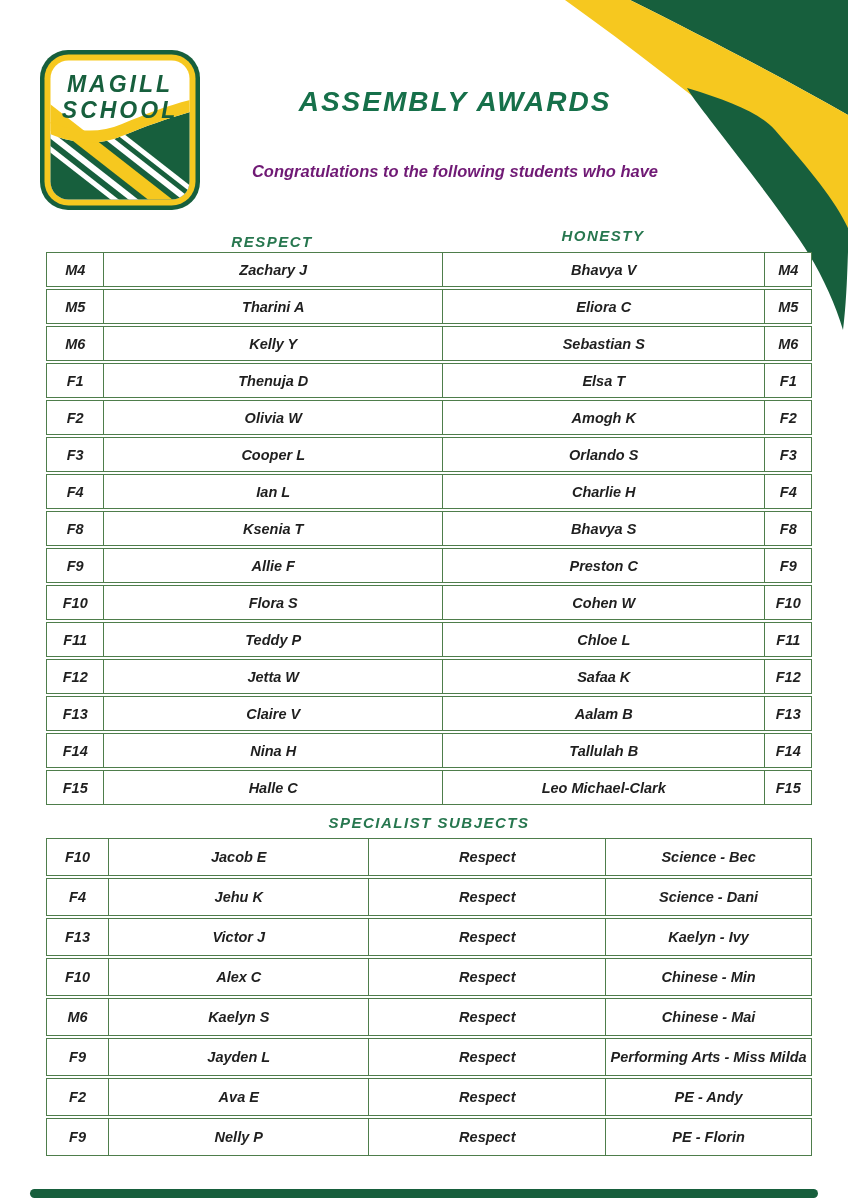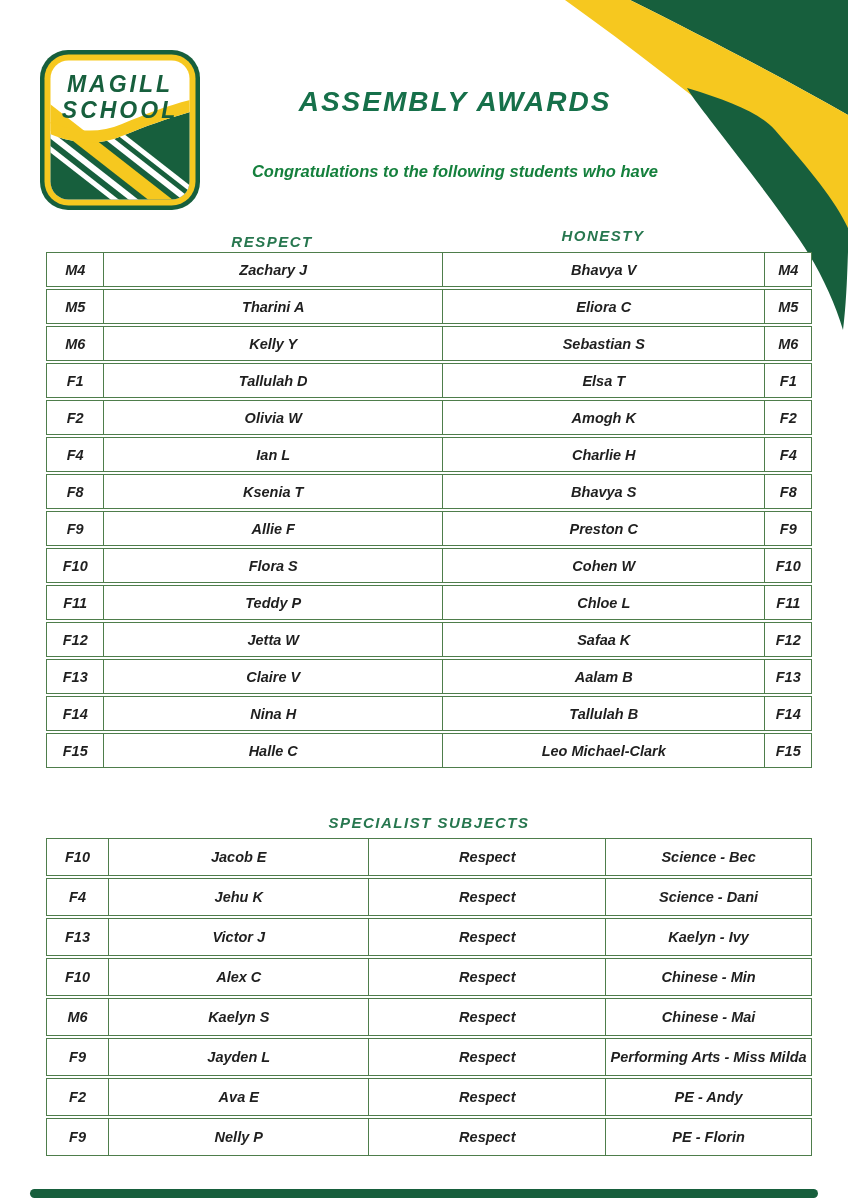--- a/index.html
+++ b/index.html
@@ -15,21 +15,21 @@
   .logo { position:absolute; left:40px; top:50px; width:160px; height:160px; }
 
   
   .title {
     position:absolute; left:165px; top:86px; width:580px;
     text-align:center; font-size:28px; font-weight:700; letter-spacing:2px;
     color:#16704a;
   }
   .subtitle {
     position:absolute; left:165px; top:158px; width:580px;
-    text-align:center; font-size:16.5px; font-weight:700; color:#15803d;
+    text-align:center; font-size:16.5px; font-weight:700; color:#701a75;
     line-height:1.6;
   }
 
   
   .col-header {
     position:absolute; text-align:center; font-size:15px; font-weight:700;
     letter-spacing:1.5px; color:#27774f;
   }
   #respect-header { left:103px; top:233px; width:338px; }
   #honesty-header { left:442px; top:227px; width:322px; }
@@ -132,32 +132,38 @@
 
         <tr>
           <td>M6</td>
           <td>Kelly Y</td>
           <td>Sebastian S</td>
           <td>M6</td>
         </tr>
 
         <tr>
           <td>F1</td>
-          <td>Tallulah D</td>
+          <td>Thenuja D</td>
           <td>Elsa T</td>
           <td>F1</td>
         </tr>
 
         <tr>
           <td>F2</td>
           <td>Olivia W</td>
           <td>Amogh K</td>
           <td>F2</td>
         </tr>
 
+        <tr>
+          <td>F3</td>
+          <td>Cooper L</td>
+          <td>Orlando S</td>
+          <td>F3</td>
+        </tr>
 
         <tr>
           <td>F4</td>
           <td>Ian L</td>
           <td>Charlie H</td>
           <td>F4</td>
         </tr>
 
         <tr>
           <td>F8</td>

